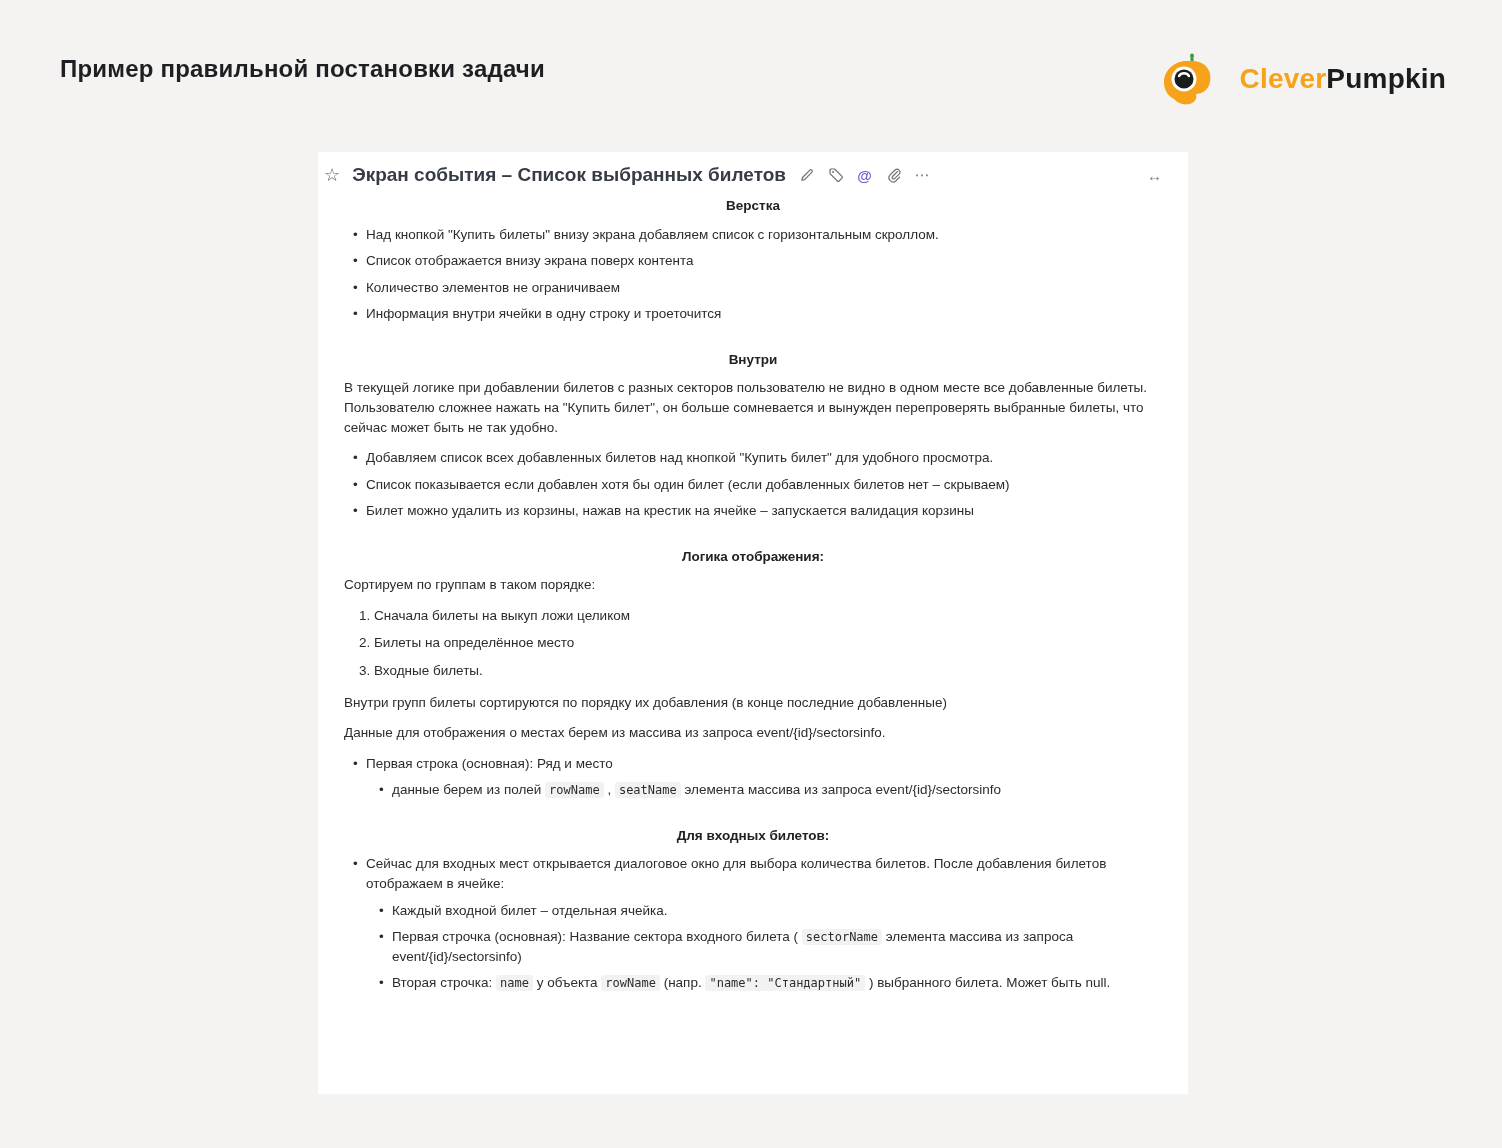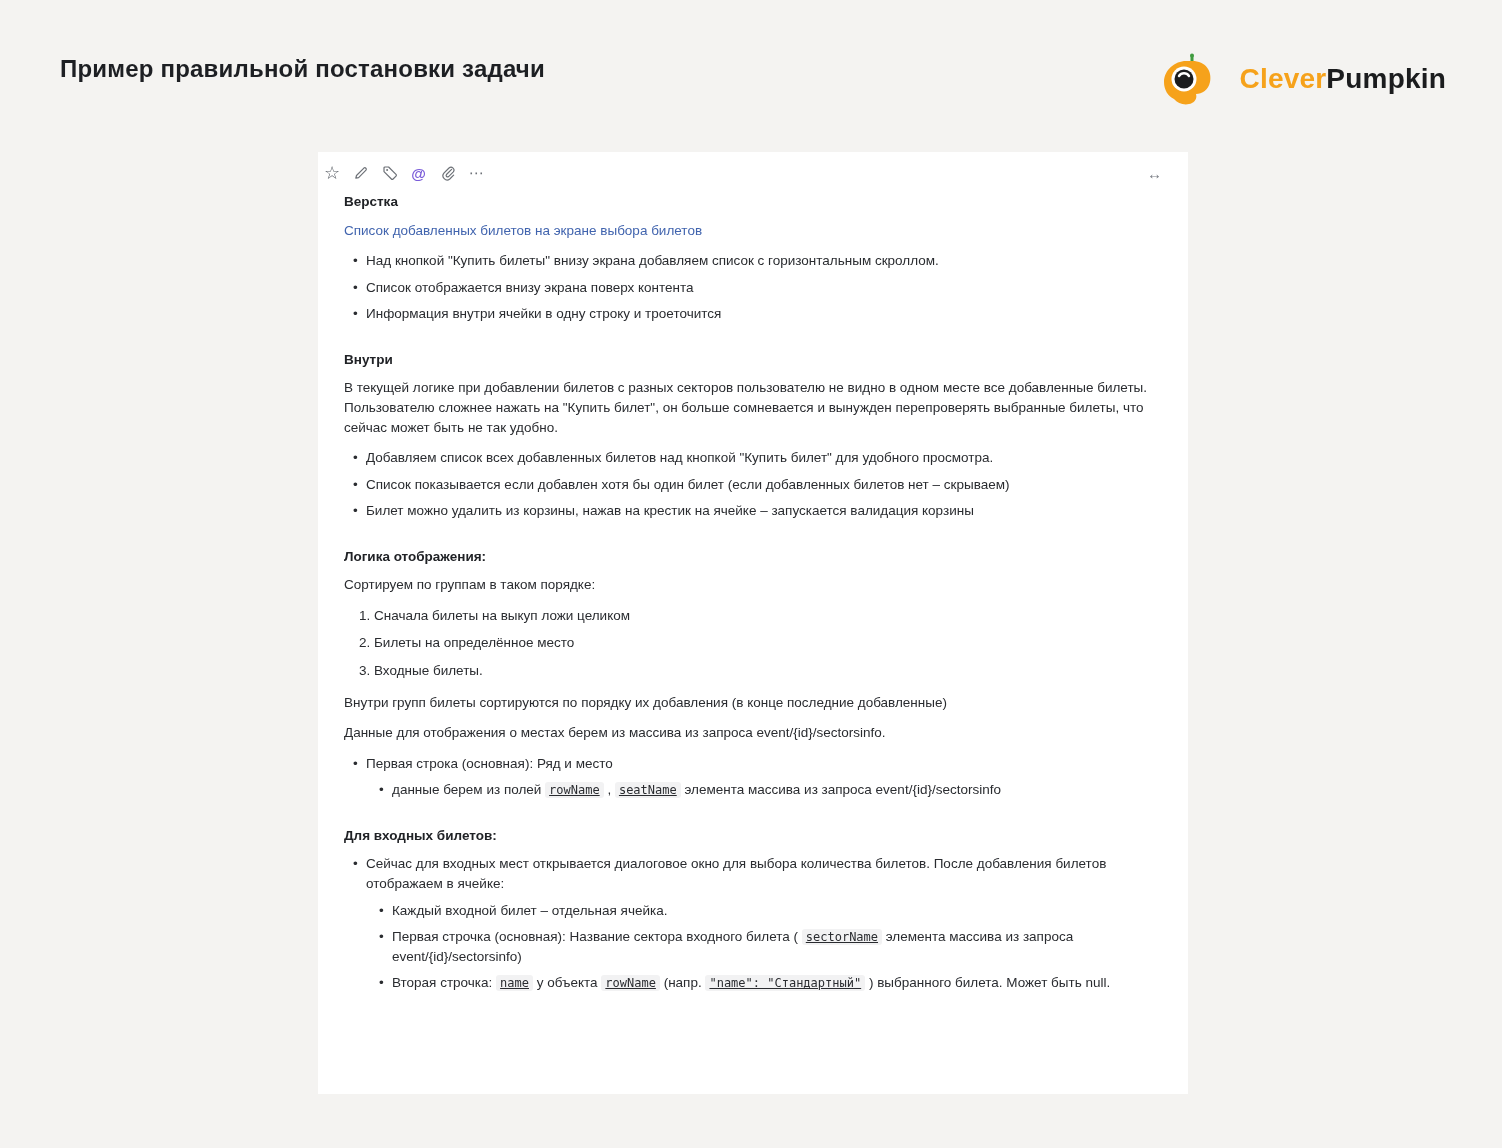--- a/index.html
+++ b/index.html
@@ -18,31 +18,31 @@
   .brand-text .dark{color:#1b1c1e;}
   .card{position:absolute;left:318px;top:152px;width:870px;height:942px;background:var(--card_bg);padding:12px 26px 22px;overflow:hidden;}
   .title-row{display:flex;align-items:center;gap:12px;margin-left:-20px;}
   .star{font-size:18px;color:#5b6067;line-height:1;cursor:pointer;}
   .card-title{margin:0;font-size:19px;font-weight:700;color:var(--title_color);white-space:nowrap;}
   .ticon{display:inline-flex;align-items:center;justify-content:center;width:17px;height:17px;color:var(--icon_gray);cursor:pointer;}
   .ticon.mention{color:var(--mention_purple);font-weight:700;font-size:15px;}
   .ticon.more{font-size:15px;letter-spacing:1px;}
   .expand{margin-left:auto;color:#7a7e85;font-size:15px;cursor:pointer;}
   .content{margin-top:6px;font-size:13.5px;line-height:1.45;color:var(--text);}
-  .content h3{font-size:13.5px;font-weight:700;margin:26px 0 9px;color:#202226;}
+  .content h3{font-size:13.5px;font-weight:700;margin:26px 0 9px;color:#202226;text-align:center;}
   .content h3:first-child{margin-top:10px;}
   .content p{margin:9px 0 11px;}
   .link{color:var(--link_blue);cursor:pointer;}
   ul.bullets{list-style:none;margin:4px 0 14px;padding-left:22px;}
   ul.bullets li{position:relative;margin:7px 0;}
   ul.bullets li::before{content:"•";position:absolute;left:-13px;top:0;color:#2a2c30;}
   ul.bullets ul.sub{list-style:none;margin:7px 0 0;padding-left:26px;}
   ol.numbered{margin:6px 0 12px;padding-left:30px;}
   ol.numbered li{margin:8px 0;}
-  code.code{font-family:"DejaVu Sans Mono",monospace;font-size:12px;background:var(--code_bg);border-radius:3px;padding:1px 4px;white-space:nowrap;text-decoration:underline;}
+  code.code{font-family:"DejaVu Sans Mono",monospace;font-size:12px;background:var(--code_bg);border-radius:3px;padding:1px 4px;white-space:nowrap;}
   svg{display:block;}
 </style>
 </head>
 <body>
 
 <div class="page">
 
   <h1 class="page-heading">Пример правильной постановки задачи</h1>
 
   <div class="brand">
@@ -54,20 +54,21 @@
       <circle cx="22" cy="27" r="9.5" fill="#1b1c1e"></circle>
       <path d="M17 24 A6 6 0 0 1 27 24" fill="none" stroke="#ffffff" stroke-width="2.4" stroke-linecap="round"></path>
     </svg>
     <div class="brand-text"><span class="orange">Clever</span><span class="dark">Pumpkin</span></div>
   </div>
 
   <div class="card">
 
     <div class="title-row">
       <span class="star">☆</span>
+      <h2 class="card-title">Экран события – Список выбранных билетов</h2>
       <span class="ticon">
         <svg width="16" height="16" viewBox="0 0 16 16">
             <path d="M2.8 13.2 L3.5 10.5 L10.9 3.1 A1.5 1.5 0 0 1 13 5.2 L5.6 12.6 Z" fill="none" stroke="#6d7177" stroke-width="1.2" stroke-linejoin="round"></path>
           </svg>
       </span>
       <span class="ticon">
         <svg width="16" height="16" viewBox="0 0 16 16">
             <path d="M2 6.6 V3 A1 1 0 0 1 3 2 H6.6 L14 9.4 A1.2 1.2 0 0 1 14 11.1 L11.1 14 A1.2 1.2 0 0 1 9.4 14 Z" fill="none" stroke="#6d7177" stroke-width="1.2" stroke-linejoin="round"></path>
             <circle cx="5.1" cy="5.1" r="1" fill="#6d7177"></circle>
           </svg>
@@ -78,24 +79,24 @@
             <path d="M11.6 4.4 L6.5 9.5 a1.5 1.5 0 0 0 2.1 2.1 L13.1 7.1 a2.9 2.9 0 0 0 -4.1 -4.1 L3.9 8.1 a4.2 4.2 0 0 0 5.9 5.9 L13.6 10.2" fill="none" stroke="#6d7177" stroke-width="1.2" stroke-linecap="round"></path>
           </svg>
       </span>
       <span class="ticon more">⋯</span>
       <span class="expand">↔</span>
     </div>
 
     <div class="content">
 
       <h3>Верстка</h3>
-      <p class="link">Список добавленных билетов на экране выбора билетов</p>
       <ul class="bullets">
           <li>Над кнопкой "Купить билеты" внизу экрана добавляем список с горизонтальным скроллом.</li>
           <li>Список отображается внизу экрана поверх контента</li>
+          <li>Количество элементов не ограничиваем</li>
           <li>Информация внутри ячейки в одну строку и троеточится</li>
         </ul>
 
       <h3>Внутри</h3>
       <p>В текущей логике при добавлении билетов с разных секторов пользователю не видно в одном месте все добавленные билеты. Пользователю сложнее нажать на "Купить билет", он больше сомневается и вынужден перепроверять выбранные билеты, что сейчас может быть не так удобно.</p>
       <ul class="bullets">
           <li>Добавляем список всех добавленных билетов над кнопкой "Купить билет" для удобного просмотра.</li>
           <li>Список показывается если добавлен хотя бы один билет (если добавленных билетов нет – скрываем)</li>
           <li>Билет можно удалить из корзины, нажав на крестик на ячейке – запускается валидация корзины</li>
         </ul>

